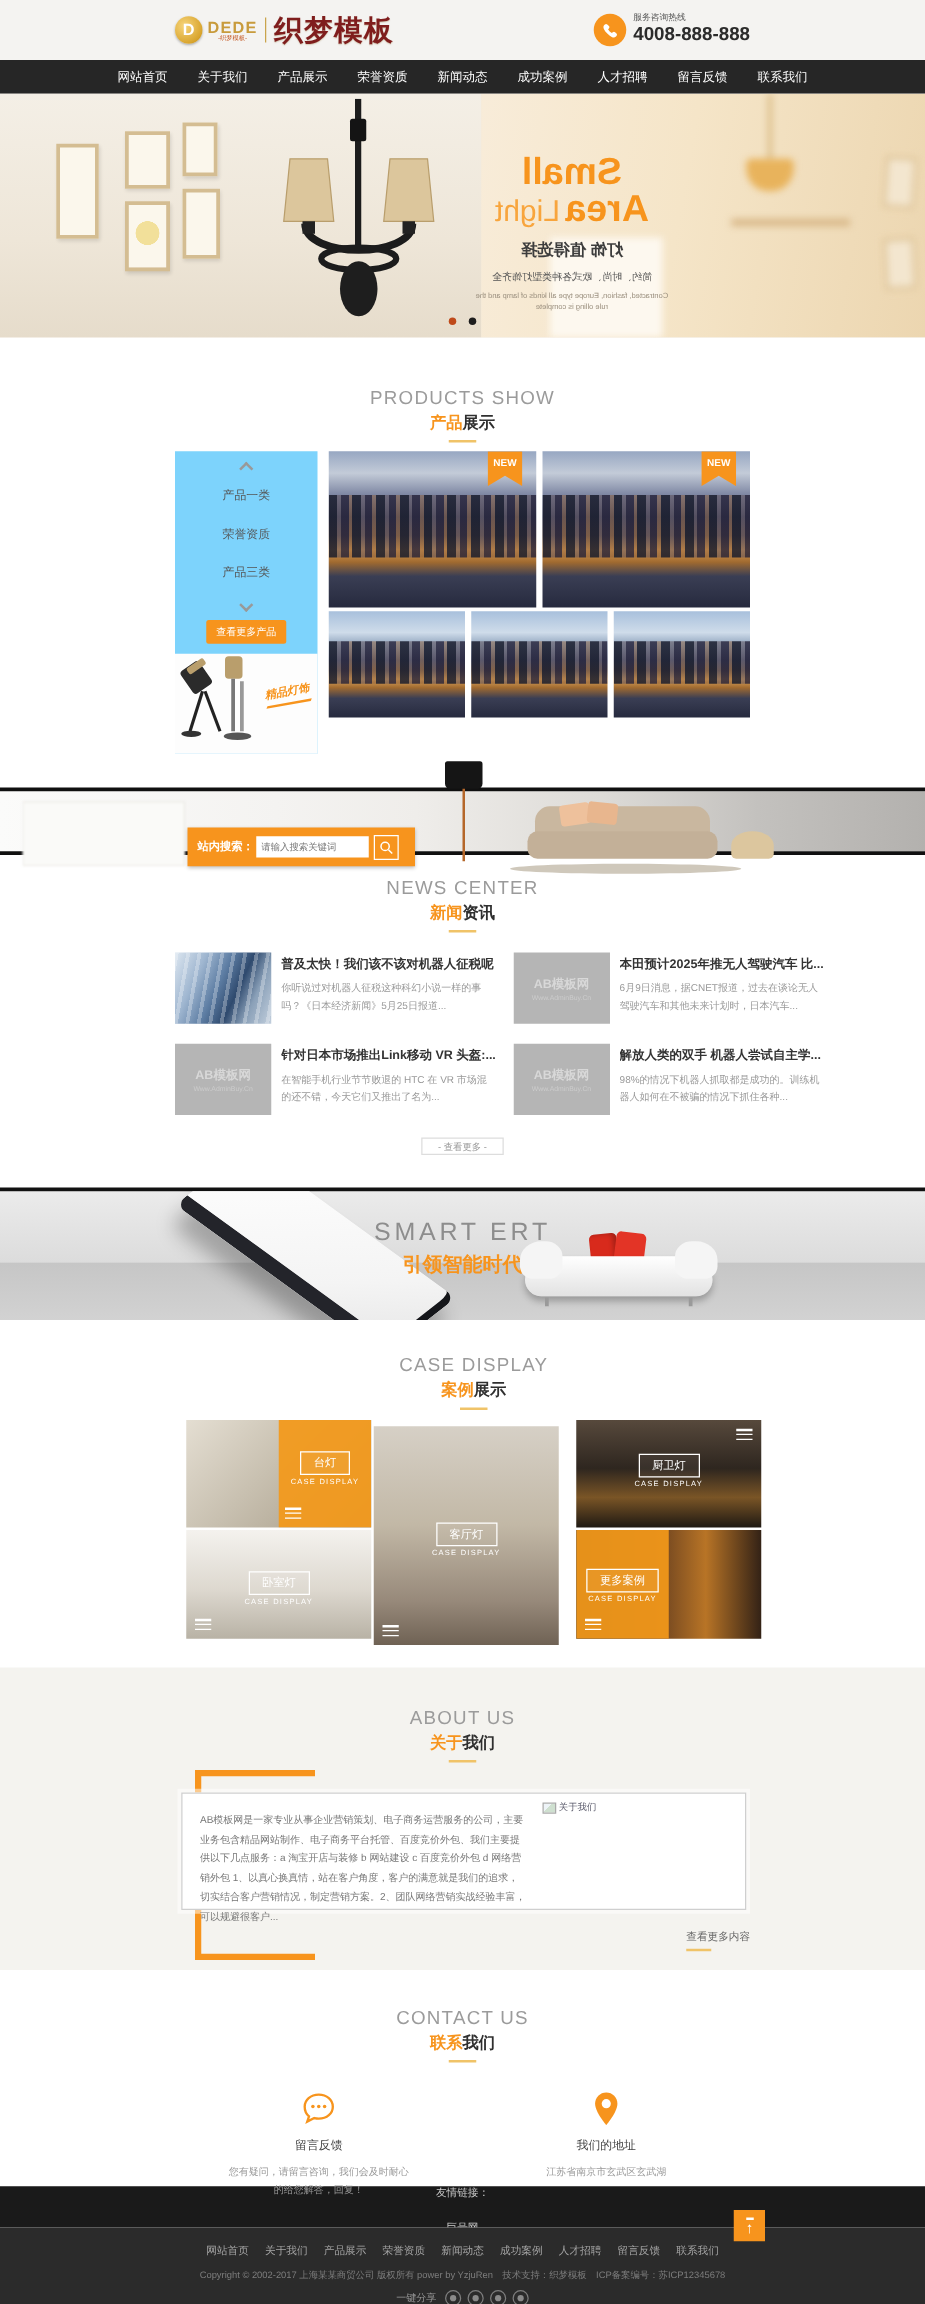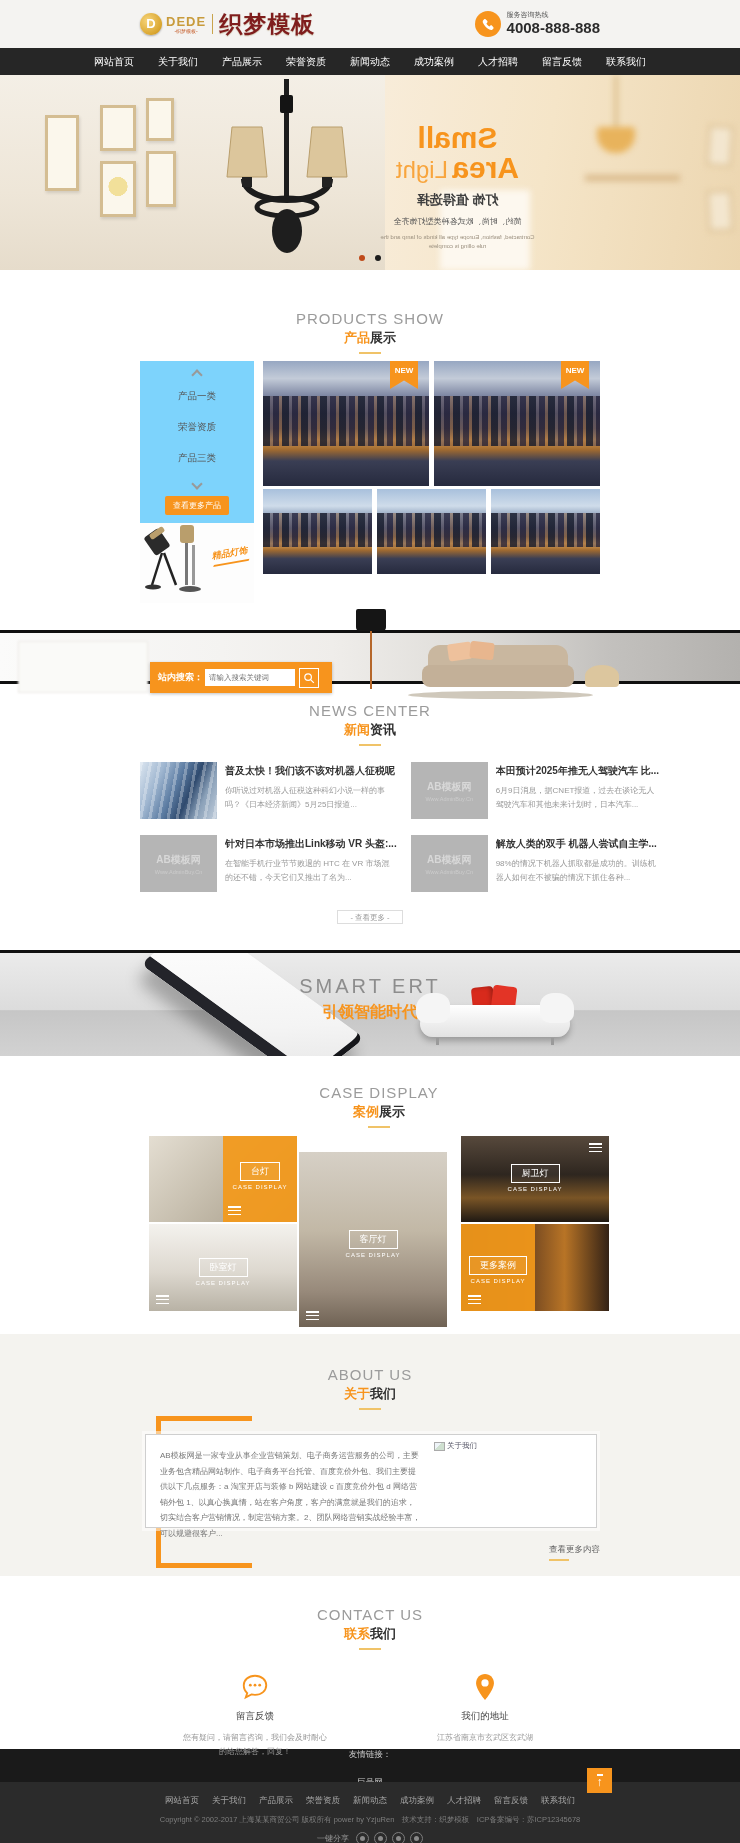--- a/index.html
+++ b/index.html
@@ -140,21 +140,21 @@
   .tile-sub { color:#fff; font-size:6px; letter-spacing:1px; margin-top:3px; }
   .burger { position:absolute; width:13px; height:9px; display:flex; flex-direction:column; justify-content:space-between; }
   .burger i { display:block; height:1.5px; background:#fff; }
   .t1 { left:0; top:0; width:148px; height:86px; background:linear-gradient(135deg,#e4ded2 0%,#c8c0b0 45%,#a59a86 100%); }
   .t1-overlay { position:absolute; right:0; top:0; width:50%; height:100%; background:rgba(243,153,26,.93); }
   .t1 .tile-label-box { left:50%; width:50%; top:24px; }
   .t1 .burger { right:56px; bottom:7px; }
   .t2 { left:0; top:88px; width:148px; height:87px; background:linear-gradient(180deg,#f4f2ee 0%,#ddd8cf 55%,#b8b2a5 100%); }
   .t2 .tile-label-box { left:0; width:100%; top:32px; }
   .t2 .burger { left:7px; bottom:7px; }
-  .t3 { left:150px; top:16px; width:148px; height:175px; background:linear-gradient(180deg,#d6d0c6 0%,#c2b8a6 45%,#97897a 80%,#6f6254 100%); }
+  .t3 { left:150px; top:5px; width:148px; height:175px; background:linear-gradient(180deg,#d6d0c6 0%,#c2b8a6 45%,#97897a 80%,#6f6254 100%); }
   .t3 .tile-label-box { left:0; width:100%; top:76px; }
   .t3 .burger { left:7px; bottom:7px; }
   .t4 { left:312px; top:0; width:148px; height:86px; background:linear-gradient(180deg,#57493c 0%,#2e261f 45%,#7a5526 72%,#1f1913 100%); }
   .t4 .tile-label-box { left:0; width:100%; top:26px; }
   .t4 .burger { right:7px; top:7px; }
   .t5 { left:312px; top:88px; width:148px; height:87px; background:linear-gradient(90deg,#3a2c1e 0%,#6e4420 45%,#b87426 70%,#332216 100%); }
   .t5-overlay { position:absolute; left:0; top:0; width:50%; height:100%; background:rgba(243,153,26,.93); }
   .t5 .tile-label-box { left:0; width:50%; top:30px; }
   .t5 .burger { left:7px; bottom:7px; }
 

